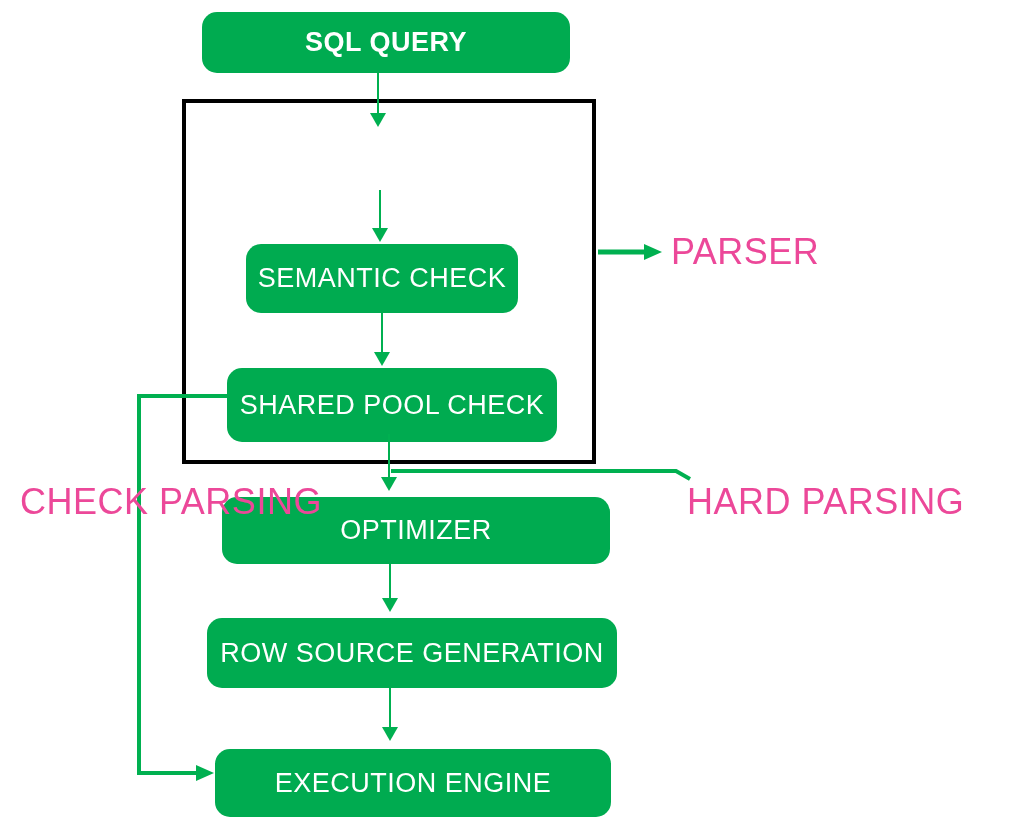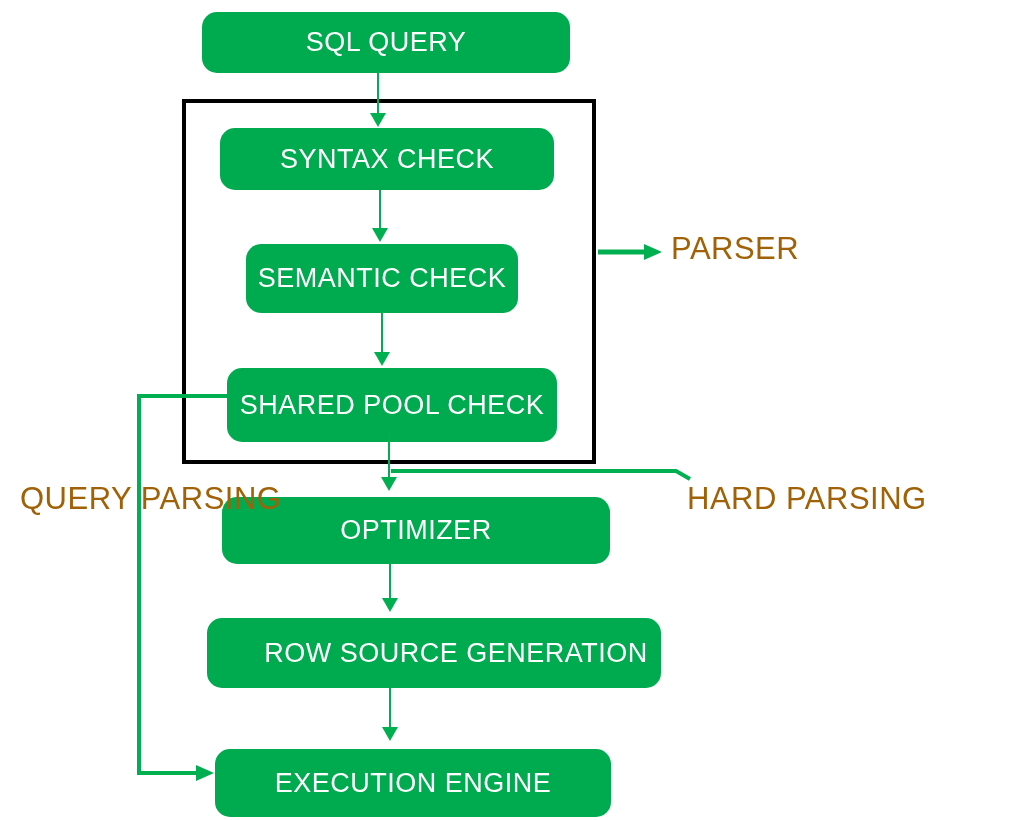--- a/index.html
+++ b/index.html
@@ -43,53 +43,50 @@
     position: absolute;
     left: 0;
     top: 0;
     width: 1018px;
     height: 820px;
     z-index: 3;
     pointer-events: none;
   }
   .annotation {
     position: absolute;
-    color: #a16207;
-    font-size: 31px;
+    color: #ec4899;
+    font-size: 36px;
     letter-spacing: 0.5px;
     white-space: nowrap;
     z-index: 4;
   }
   
-  .n-sql        { left: 202px; top: 12px;  width: 368px; height: 61px; }
+  .n-sql        { left: 202px; top: 12px;  width: 368px; height: 61px; font-weight: bold; }
   .n-syntax     { left: 220px; top: 128px; width: 334px; height: 62px; }
   .n-semantic   { left: 222px; top: 244px; width: 272px; height: 69px; margin-left: 24px; }
   .n-sharedpool { left: 227px; top: 368px; width: 330px; height: 74px; }
   .n-optimizer  { left: 222px; top: 497px; width: 388px; height: 67px; }
-  .n-rowsource  { left: 207px; top: 618px; width: 410px; height: 70px; padding-left: 44px; }
+  .n-rowsource  { left: 207px; top: 618px; width: 410px; height: 70px; }
   .n-execution  { left: 215px; top: 749px; width: 396px; height: 68px; }
   
   .a-parser { left: 671px; top: 231px; }
   .a-soft   { left: 20px;  top: 481px; }
   .a-hard   { left: 687px; top: 481px; }
 </style>
 </head>
 <body>
 
 <div class="canvas">
 
   <div class="group-box"></div>
 
   <div class="node n-sql">
     <span>SQL QUERY</span>
   </div>
 
-  <div class="node n-syntax">
-    <span>SYNTAX CHECK</span>
-  </div>
 
   <div class="node n-semantic">
     <span>SEMANTIC CHECK</span>
   </div>
 
   <div class="node n-sharedpool">
     <span>SHARED POOL CHECK</span>
   </div>
 
   <div class="node n-optimizer">
@@ -145,16 +142,16 @@
       <path d="M391 471 H676 L690 479" fill="none" stroke-width="4"></path>
 
       <g>
         <path d="M227 396 H139 V773 H197" fill="none" stroke-width="4"></path>
         <polygon points="196,765 196,781 214,773" stroke="none"></polygon>
       </g>
     </g>
   </svg>
 
   <div class="annotation a-parser">PARSER</div>
-  <div class="annotation a-soft">QUERY PARSING</div>
+  <div class="annotation a-soft">CHECK PARSING</div>
   <div class="annotation a-hard">HARD PARSING</div>
 
 </div>
 
 </body></html>

